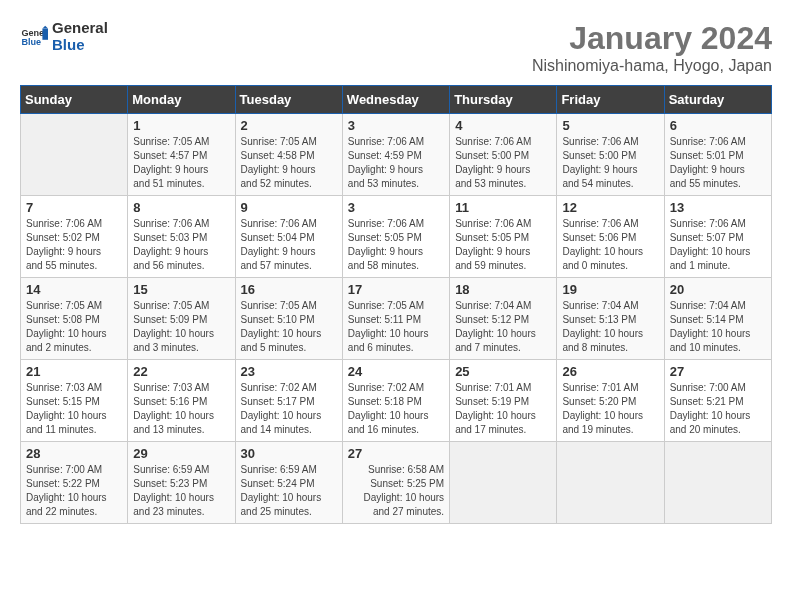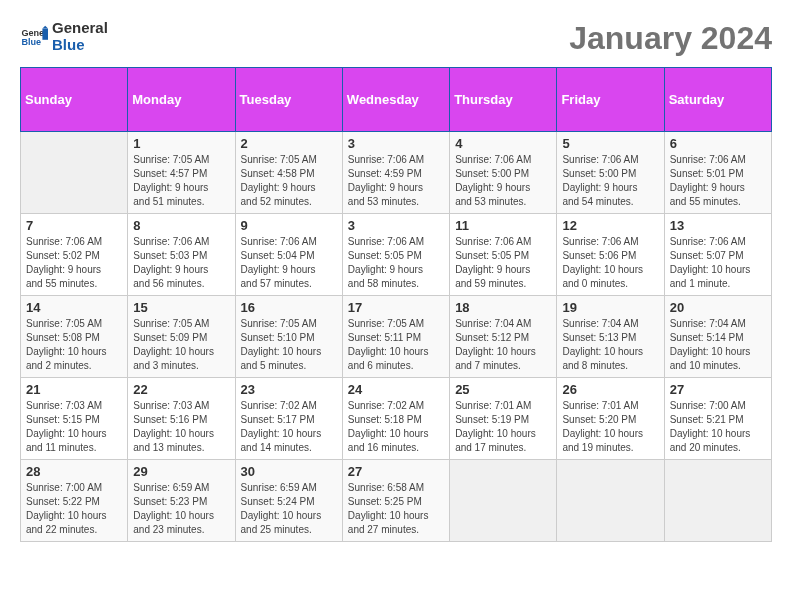--- a/index.html
+++ b/index.html
@@ -36,23 +36,23 @@
     .calendar-subtitle {
       font-size: 16px;
       color: #555;
     }
     table {
       width: 100%;
       border-collapse: collapse;
       font-size: 11px;
     }
     thead tr th {
-      background-color: #d946ef;
+      background-color: #404040;
       color: #fff;
-      padding: 24px 4px;
+      padding: 6px 4px;
       text-align: left;
       font-size: 13px;
       font-weight: bold;
       border: 1px solid #1a5fad;
     }
     tbody tr td {
       border: 1px solid #ccc;
       vertical-align: top;
       padding: 4px 5px;
       min-height: 80px;
@@ -91,20 +91,21 @@
       <polygon points="32,8 40,8 40,24 32,24" fill="#1a5fad"></polygon>
       <polygon points="36,4 40,8 32,8" fill="#1a5fad"></polygon>
     </svg>
     <div style="display:flex;flex-direction:column;line-height:1.1;">
       <span style="font-size:15px;font-weight:bold;color:#333;">General</span>
       <span style="font-size:15px;font-weight:bold;color:#1a5fad;">Blue</span>
     </div>
   </div>
   <div class="title-section">
     <div class="calendar-title">January 2024</div>
+    <div class="calendar-subtitle">Nishinomiya-hama, Hyogo, Japan</div>
   </div>
 </div>
 
 <table>
   <thead>
     <tr>
     <th>Sunday</th>
         <th>Monday</th>
         <th>Tuesday</th>
         <th>Wednesday</th>
@@ -329,21 +330,21 @@
         </td>
         <td>
           <span class="day-number">30</span>
           <div class="day-info" style="white-space: pre-line;">Sunrise: 6:59 AM
 Sunset: 5:24 PM
 Daylight: 10 hours
 and 25 minutes.</div>
         </td>
         <td>
           <span class="day-number">27</span>
-          <div class="day-info" style="white-space: pre-line;">Sunrise: 6:58 AM
+          <div class="day-info" style="white-space: pre-line; text-align: right;">Sunrise: 6:58 AM
 Sunset: 5:25 PM
 Daylight: 10 hours
 and 27 minutes.</div>
         </td>
         <td class="empty-cell"></td>
         <td class="empty-cell"></td>
         <td class="empty-cell"></td>
       </tr>
     </tbody>
 </table>

